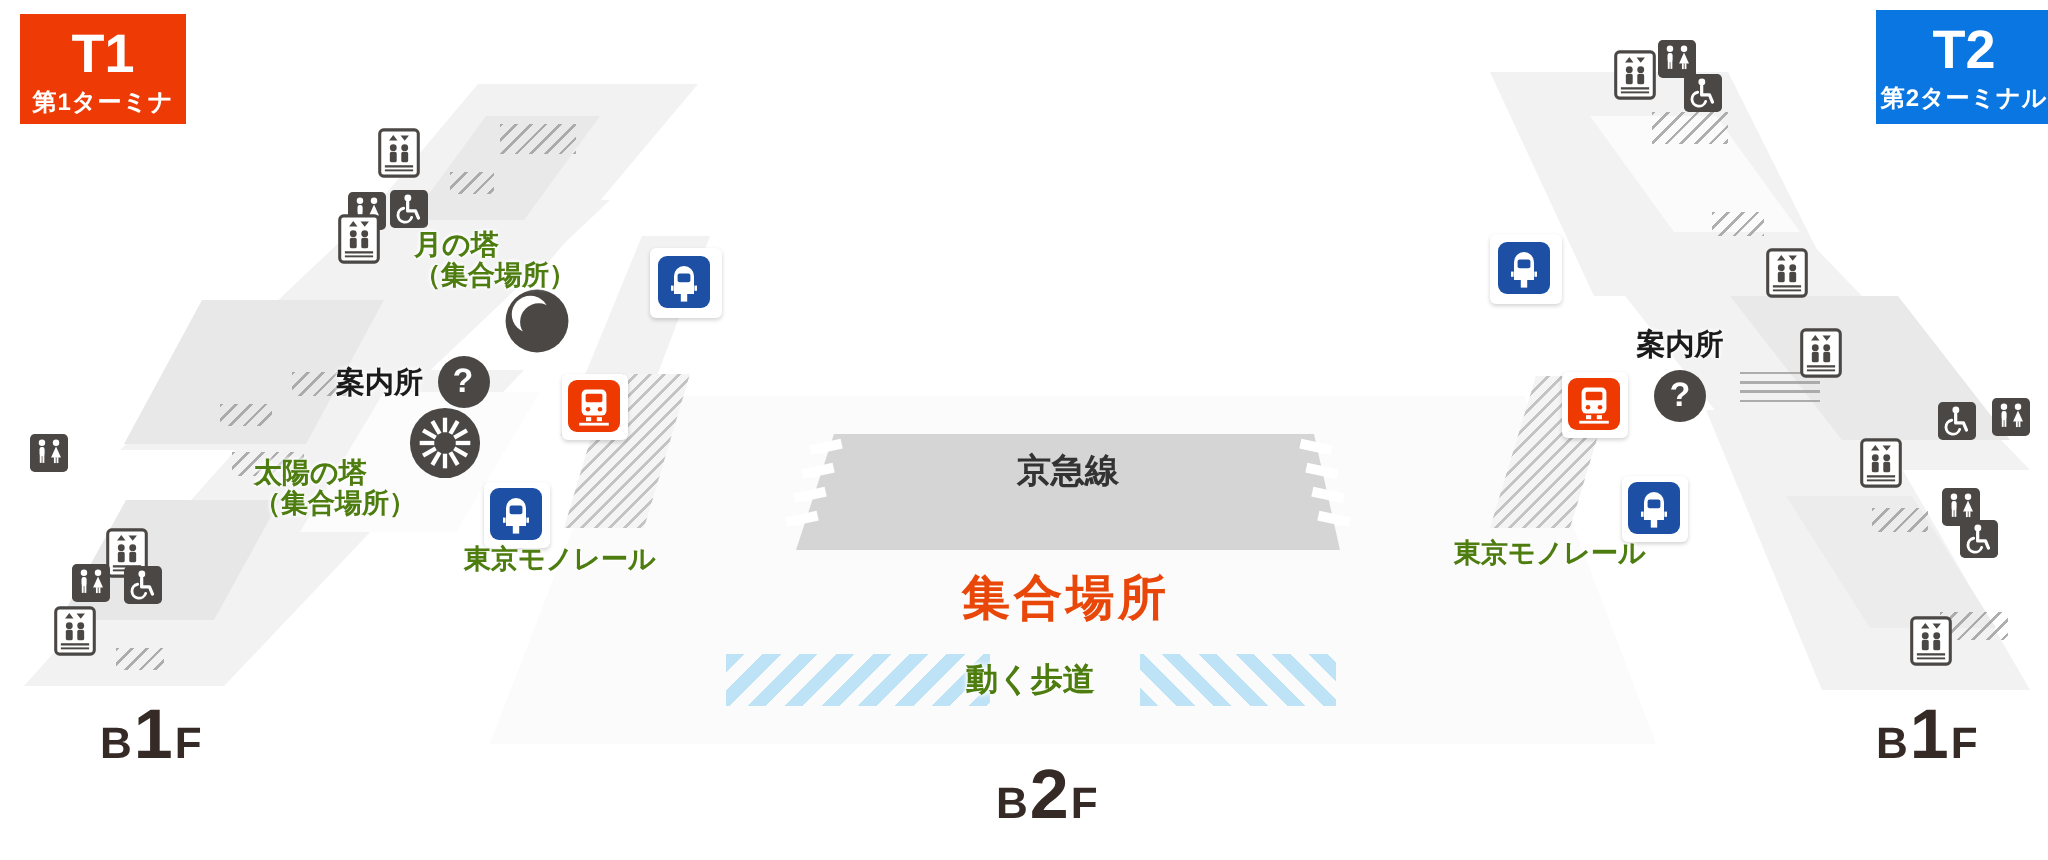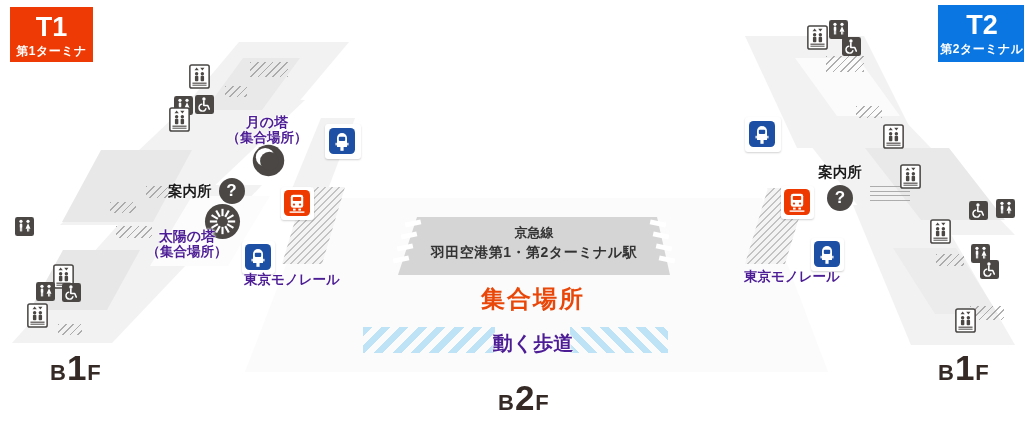--- a/index.html
+++ b/index.html
@@ -25,37 +25,37 @@
   #passage{left:245px;top:198px;width:583px;height:174px;background:#fbfbfb;
     clip-path:polygon(67px 0,517px 0,583px 174px,0 174px);
     filter:drop-shadow(0 1px 1px rgba(0,0,0,.22));z-index:1;}
   .stairs{position:absolute;z-index:2;
     clip-path:polygon(36.5% 0,100% 0,63.5% 100%,0 100%);
     background:repeating-linear-gradient(135deg,#c3c3c3 0 1.4px,#f4f4f4 1.4px 5px);}
   #stairs-left{left:282px;top:187px;width:63px;height:77px;}
   #stairs-right{left:745px;top:188px;width:63px;height:76px;}
   #station-box{left:398px;top:217px;width:272px;height:58px;background:#d5d5d5;
     clip-path:polygon(19px 0,259px 0,272px 58px,0 58px);z-index:2;text-align:center;color:#333;}
-  #station-box .l1{font-size:13px;font-weight:bold;margin-top:7px;}
+  #station-box .l1{font-size:17px;font-weight:bold;margin-top:7px;}
   #station-box .l2{font-size:14px;font-weight:bold;margin-top:2px;letter-spacing:.5px;}
   .pdash{position:absolute;width:16px;height:5px;background:#fff;z-index:3;}
   
   .walkband{position:absolute;top:327px;height:26px;z-index:2;}
   #walk-left{left:363px;width:132px;
     background:repeating-linear-gradient(135deg,#bfe3f6 0 6.5px,transparent 6.5px 13px);}
   #walk-right{left:570px;width:98px;
     background:repeating-linear-gradient(45deg,#bfe3f6 0 6.5px,transparent 6.5px 13px);}
   
-  .maplabel{position:absolute;z-index:6;color:#4c1d95;font-weight:bold;text-align:center;
+  .maplabel{position:absolute;z-index:6;color:#4d7c0f;font-weight:bold;
     text-shadow:0 0 2px #fff,0 0 2px #fff,0 0 3px #fff;}
   .tower .t{font-size:14px;line-height:1.15;}
   .tower .s{font-size:13.5px;line-height:1.15;}
   #passage-label{left:433px;top:283px;width:200px;font-size:24px;letter-spacing:2px;
     color:#e94709;font-weight:bold;text-align:center;z-index:6;position:absolute;}
-  #walkway-label{left:483px;top:330px;width:100px;font-size:20px;}
+  #walkway-label{left:483px;top:330px;width:100px;font-size:16px;}
   .floor-label{position:absolute;z-index:6;color:#352a25;font-weight:bold;display:flex;align-items:baseline;}
   .floor-label .sm{font-size:22px;letter-spacing:1px;}
   .floor-label .lg{font-size:35px;line-height:.9;letter-spacing:1px;}
   .info-row{position:absolute;z-index:6;display:flex;align-items:center;gap:7px;}
   .info-col{position:absolute;z-index:6;display:flex;flex-direction:column;align-items:center;gap:3px;}
   .info-label{font-size:14.5px;font-weight:bold;color:#1b1b1b;text-shadow:0 0 2px #fff,0 0 3px #fff;}
   .mono-label{font-size:13.5px;}
   
   .ic{position:absolute;z-index:5;}
   .tab{position:absolute;background:#fff;border-radius:3px;z-index:4;box-shadow:0 1px 2px rgba(0,0,0,.18);}
@@ -176,21 +176,20 @@
   <div class="hlines" style="left:870px;top:186px;width:40px;height:15px;"></div>
   <div class="ticks" style="left:936px;top:254px;width:28px;height:12px;"></div>
   <div class="ticks" style="left:970px;top:306px;width:34px;height:14px;"></div>
 
   <div id="passage" class="abs"></div>
   <div id="stairs-left" class="stairs"></div>
   <div id="stairs-right" class="stairs"></div>
 
   <div id="station-box" class="abs">
     <div class="l1">京急線</div>
-    <div class="l2">羽田空港第1・第2ターミナル駅</div>
   </div>
   <div class="pdash" style="left:405px;top:221px;transform:rotate(-12deg);"></div>
   <div class="pdash" style="left:401px;top:233px;transform:rotate(-12deg);"></div>
   <div class="pdash" style="left:397px;top:245px;transform:rotate(-12deg);"></div>
   <div class="pdash" style="left:393px;top:257px;transform:rotate(-12deg);"></div>
   <div class="pdash" style="left:650px;top:221px;transform:rotate(12deg);"></div>
   <div class="pdash" style="left:653px;top:233px;transform:rotate(12deg);"></div>
   <div class="pdash" style="left:656px;top:245px;transform:rotate(12deg);"></div>
   <div class="pdash" style="left:659px;top:257px;transform:rotate(12deg);"></div>
 

